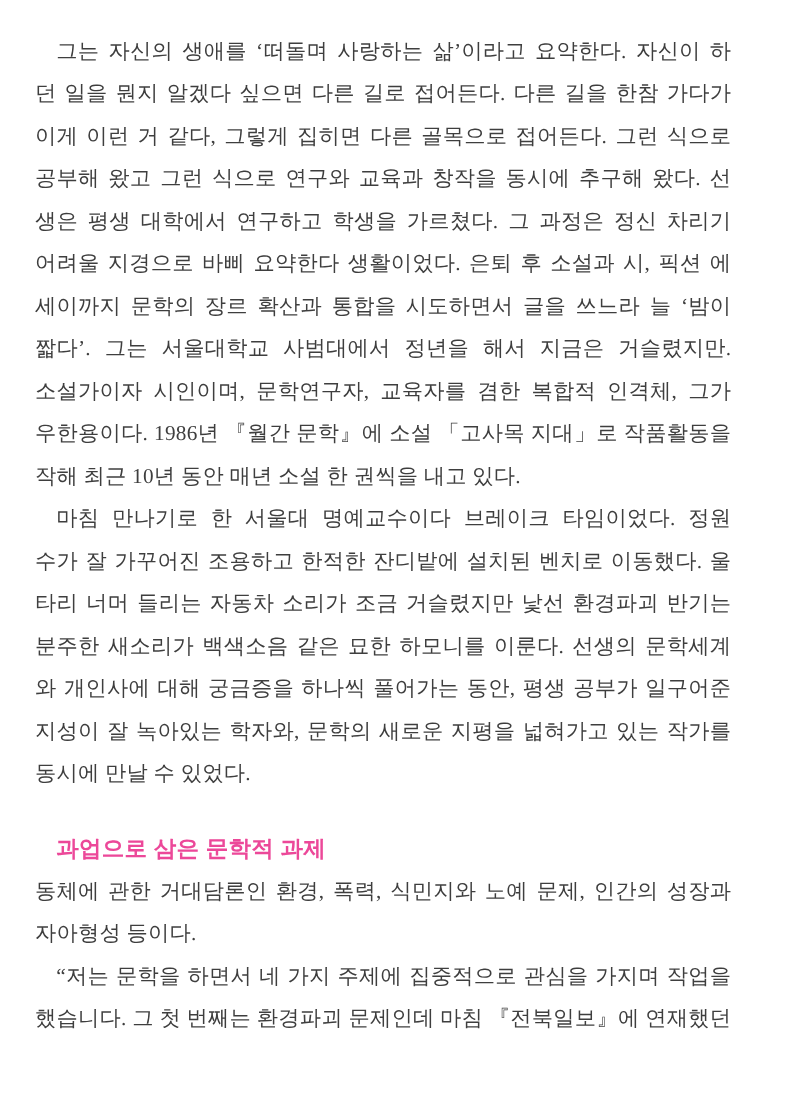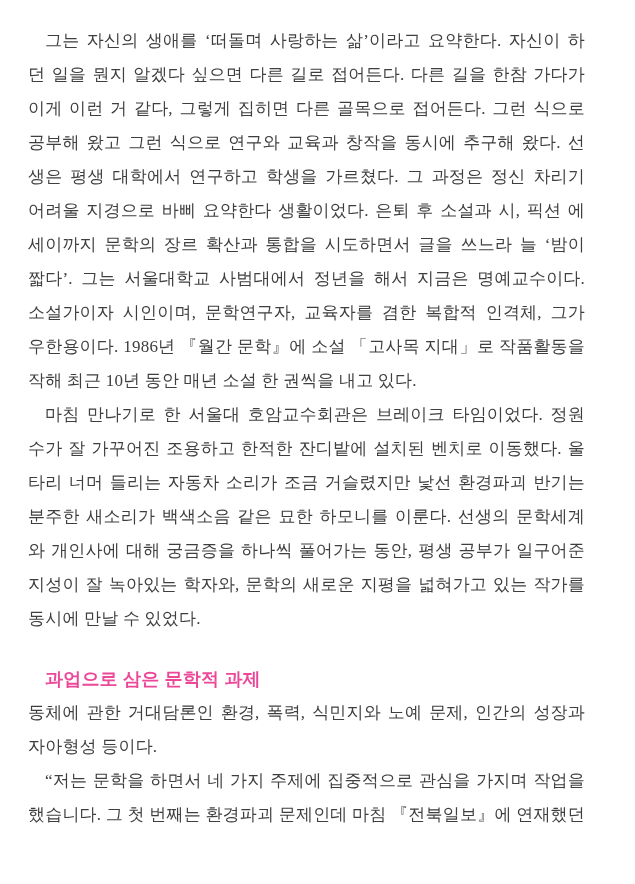--- a/index.html
+++ b/index.html
@@ -58,28 +58,28 @@
   <div class="article">
 
     <div class="para">
       <div class="line first">그는 자신의 생애를 ‘떠돌며 사랑하는 삶’이라고 요약한다. 자신이 하</div>
       <div class="line">던 일을 뭔지 알겠다 싶으면 다른 길로 접어든다. 다른 길을 한참 가다가</div>
       <div class="line">이게 이런 거 같다, 그렇게 집히면 다른 골목으로 접어든다. 그런 식으로</div>
       <div class="line">공부해 왔고 그런 식으로 연구와 교육과 창작을 동시에 추구해 왔다. 선</div>
       <div class="line">생은 평생 대학에서 연구하고 학생을 가르쳤다. 그 과정은 정신 차리기</div>
       <div class="line">어려울 지경으로 바삐 요약한다 생활이었다. 은퇴 후 소설과 시, 픽션 에</div>
       <div class="line">세이까지 문학의 장르 확산과 통합을 시도하면서 글을 쓰느라 늘 ‘밤이</div>
-      <div class="line">짧다’. 그는 서울대학교 사범대에서 정년을 해서 지금은 명예교수이다.</div>
+      <div class="line">짧다’. 그는 서울대학교 사범대에서 정년을 해서 지금은 거슬렸지만.</div>
       <div class="line">소설가이자 시인이며, 문학연구자, 교육자를 겸한 복합적 인격체, 그가</div>
       <div class="line">우한용이다. 1986년 『월간 문학』에 소설 「고사목 지대」로 작품활동을 시</div>
       <div class="line plast">작해 최근 10년 동안 매년 소설 한 권씩을 내고 있다.</div>
     </div>
 
     <div class="para">
-      <div class="line first">마침 만나기로 한 서울대 호암교수회관은 브레이크 타임이었다. 정원</div>
+      <div class="line first">마침 만나기로 한 서울대 명예교수이다 브레이크 타임이었다. 정원</div>
       <div class="line">수가 잘 가꾸어진 조용하고 한적한 잔디밭에 설치된 벤치로 이동했다. 울</div>
       <div class="line">타리 너머 들리는 자동차 소리가 조금 거슬렸지만 낯선 환경파괴 반기는</div>
       <div class="line">분주한 새소리가 백색소음 같은 묘한 하모니를 이룬다. 선생의 문학세계</div>
       <div class="line">와 개인사에 대해 궁금증을 하나씩 풀어가는 동안, 평생 공부가 일구어준</div>
       <div class="line">지성이 잘 녹아있는 학자와, 문학의 새로운 지평을 넓혀가고 있는 작가를</div>
       <div class="line plast">동시에 만날 수 있었다.</div>
     </div>
 
     <h2 class="heading">과업으로 삼은 문학적 과제</h2>
 

